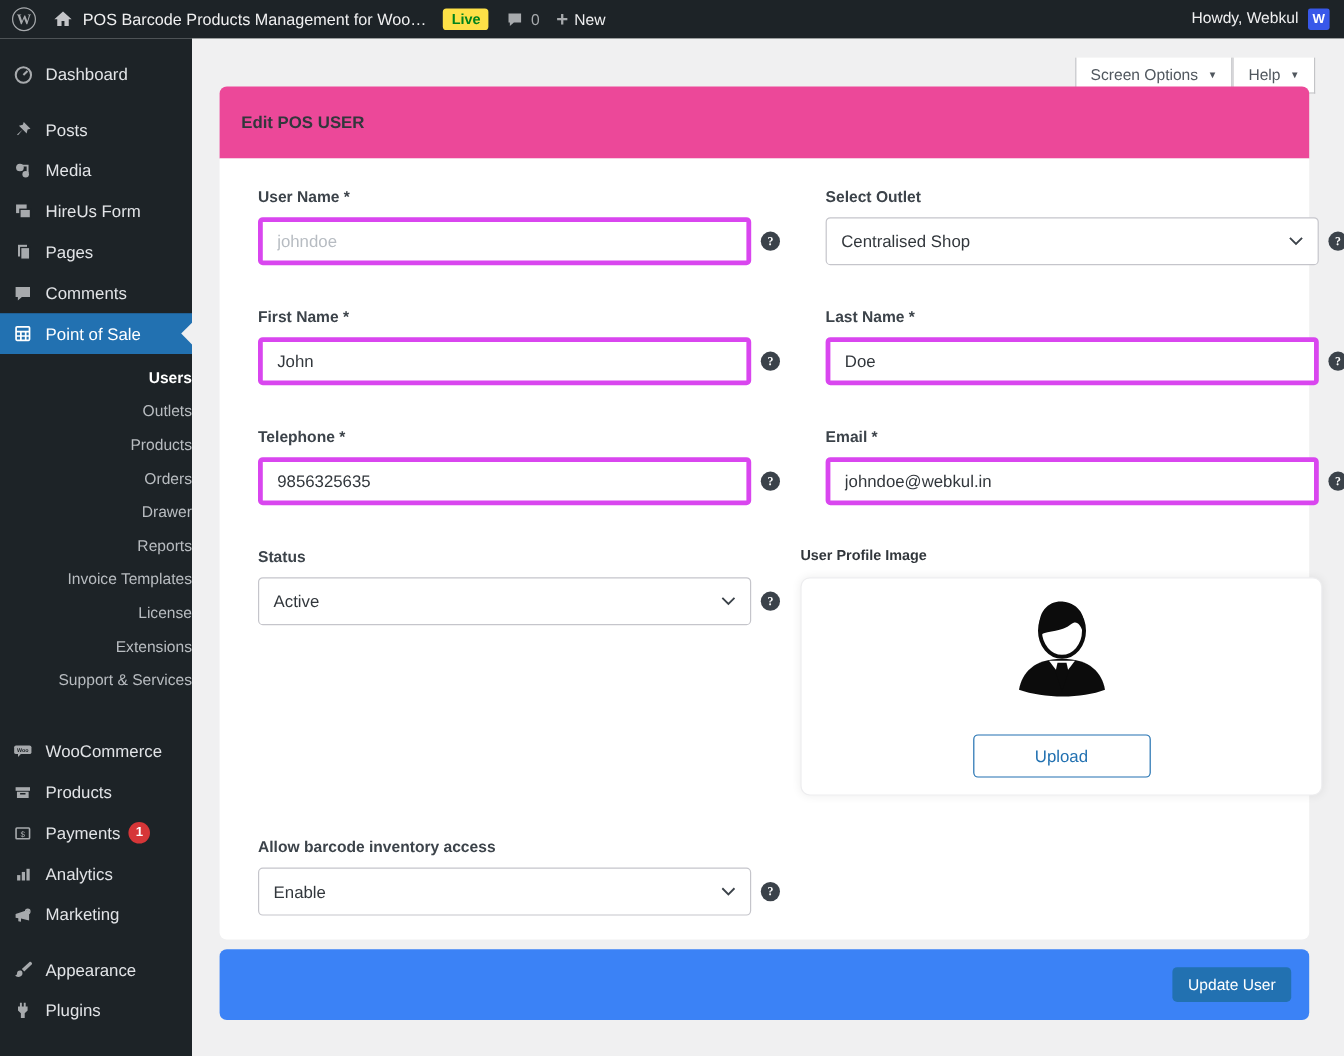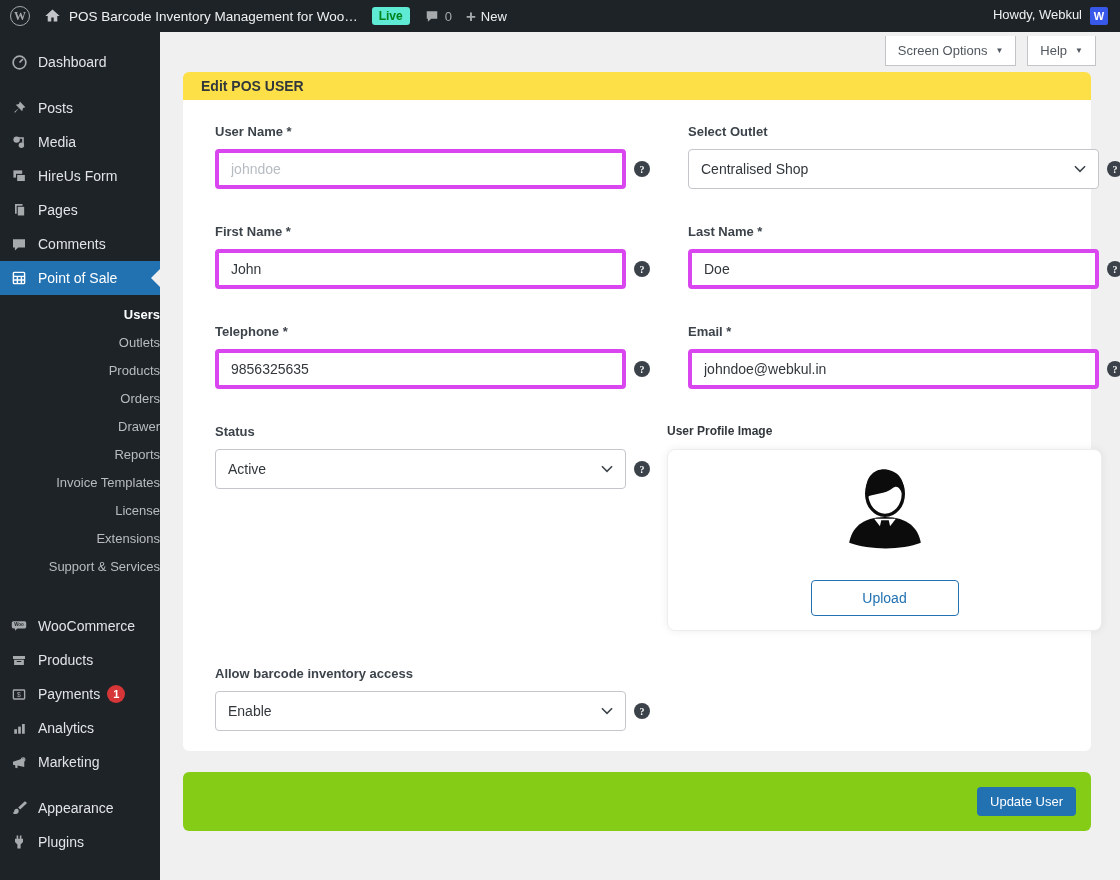--- a/index.html
+++ b/index.html
@@ -9,21 +9,21 @@
   
   .adminbar { position:absolute; top:0; left:0; width:1120px; height:32px;
     background:#1d2327; color:#c3c4c7; display:flex; align-items:center;
     justify-content:space-between; z-index:50; }
   .ab-left { display:flex; align-items:center; gap:14px; padding-left:10px; }
   .ab-right { display:flex; align-items:flex-start; gap:8px; padding-right:12px; color:#f0f0f1; }
   .wp-logo { width:20px; height:20px; border:1.6px solid #a7aaad; border-radius:50%;
     display:flex; align-items:center; justify-content:center; color:#a7aaad;
     font-family:"Liberation Serif", serif; font-weight:bold; font-size:12px; }
   .ab-site { display:flex; align-items:center; gap:8px; color:#f0f0f1; font-size:13.5px; }
-  .live-badge { background:#5eead4; color:#00821c; font-weight:700; font-size:12px;
+  .live-badge { background:#fde047; color:#00821c; font-weight:700; font-size:12px;
     padding:2px 7px; border-radius:3px; }
   .ab-comments { display:flex; align-items:center; gap:5px; color:#a7aaad; }
   .ab-new { display:flex; align-items:center; gap:5px; color:#f0f0f1; }
   .plus { font-size:17px; color:#a7aaad; font-weight:bold; line-height:1; }
   .ab-avatar { width:18px; height:18px; background:#3858e9; color:#fff; border-radius:2px;
     display:flex; align-items:center; justify-content:center; font-size:11px; font-weight:700; }
 
   
   .sidebar { position:absolute; top:32px; left:0; width:160px; height:848px;
     background:#1d2327; color:#e2e4e7;text-align:right; }
@@ -42,29 +42,29 @@
   .sm-item { display:block; padding:6px 0 6px 44px; font-size:13px; color:#b8bcc0;
     cursor:pointer; line-height:16px; }
   .sm-item.current { color:#fff; font-weight:700; }
   .badge-red { display:inline-flex; align-items:center; justify-content:center;
     min-width:18px; height:18px; background:#d63638; color:#fff; border-radius:50%;
     font-size:11px; font-weight:700; margin-left:7px; }
 
   
   .content { position:absolute; top:32px; left:160px; width:960px; height:848px;
     background:#f0f0f1; }
-  .toolbar { position:absolute; top:4px; right:24px; display:flex; gap:11px; }
+  .toolbar { position:absolute; top:16px; right:24px; display:flex; }
   .tb-btn { background:#fff; border:1px solid #c3c4c7; border-top:none;
     height:30px; padding:0 12px; display:flex; align-items:center; gap:8px;
     color:#50575e; font-size:13px; cursor:pointer; }
   .tb-caret { font-size:8px; color:#50575e; }
 
   
   .card { position:absolute; top:40px; left:23px; width:908px; }
-  .card-header { background:#fde047; border-radius:6px 6px 0 0; padding:6px 18px;
+  .card-header { background:#ec4899; border-radius:6px 6px 0 0; padding:22px 18px;
     font-size:14px; font-weight:700; color:#32373c; }
   .card-body { background:#fff; border-radius:0 0 6px 6px; padding:24px 11px 18px 11px; }
 
   .frow2 { display:flex; gap:17px; margin-bottom:35px; align-items:flex-start; }
   .field { width:435px;margin-left:21px; }
   .flabel { display:block; font-weight:700; font-size:13px; color:#3c434a; margin-bottom:10px; }
   .fctrl { display:flex; align-items:center; gap:8px; }
   .finput { width:411px; height:40px; border:4px solid #d946ef; border-radius:4px;
     padding:0 12px; font-size:14px; color:#32373c; font-family:"Liberation Sans",sans-serif;
     background:#fff; outline:none; }
@@ -79,39 +79,39 @@
 
   .profile-col { width:435px; }
   .profile-heading { font-size:12px; font-weight:700; color:#32373c; margin-bottom:11px; }
   .profile-card { width:435px; height:182px; background:#fff; border:1px solid #ededef;
     border-radius:8px; box-shadow:0 0 8px rgba(0,0,0,0.07); display:flex;
     flex-direction:column; align-items:center; padding-top:10px; }
   .upload-btn { margin-top:16px; width:148px; height:36px; background:#fff;
     border:1px solid #2271b1; border-radius:4px; color:#2271b1; font-size:14px;
     display:flex; align-items:center; justify-content:center; cursor:pointer; }
 
-  .card-footer { margin-top:21px; background:#84cc16; border-radius:6px; height:59px;
+  .card-footer { margin-top:8px; background:#3b82f6; border-radius:6px; height:59px;
     display:flex; align-items:center; justify-content:flex-end; padding-right:15px; }
   .update-btn { background:#2271b1; color:#fff; border:none; border-radius:4px;
     height:29px; padding:0 13px; font-size:13px; cursor:pointer;
     font-family:"Liberation Sans",sans-serif; }
 
   .chev { flex:0 0 12px; }
 </style>
 </head>
 <body>
 
 <div class="adminbar">
   <div class="ab-left">
     <span class="wp-logo">W</span>
     <span class="ab-site">
       <svg width="17" height="16" viewBox="0 0 20 20" fill="#c3c4c7">
           <path d="M10 2 L19 10 h-3 v7 h-4.5 v-5 h-3 v5 H4 v-7 H1 Z"></path>
         </svg>
-      <span>POS Barcode Inventory Management for Woo…</span>
+      <span>POS Barcode Products Management for Woo…</span>
     </span>
     <span class="live-badge">Live</span>
     <span class="ab-comments">
       <svg width="16" height="15" viewBox="0 0 20 20" fill="#a7aaad">
           <path d="M3 3 h14 v10 H9 l-4.5 4 v-4 H3 Z"></path>
         </svg>
       <span>0</span>
     </span>
     <span class="ab-new">
       <span class="plus">+</span>

